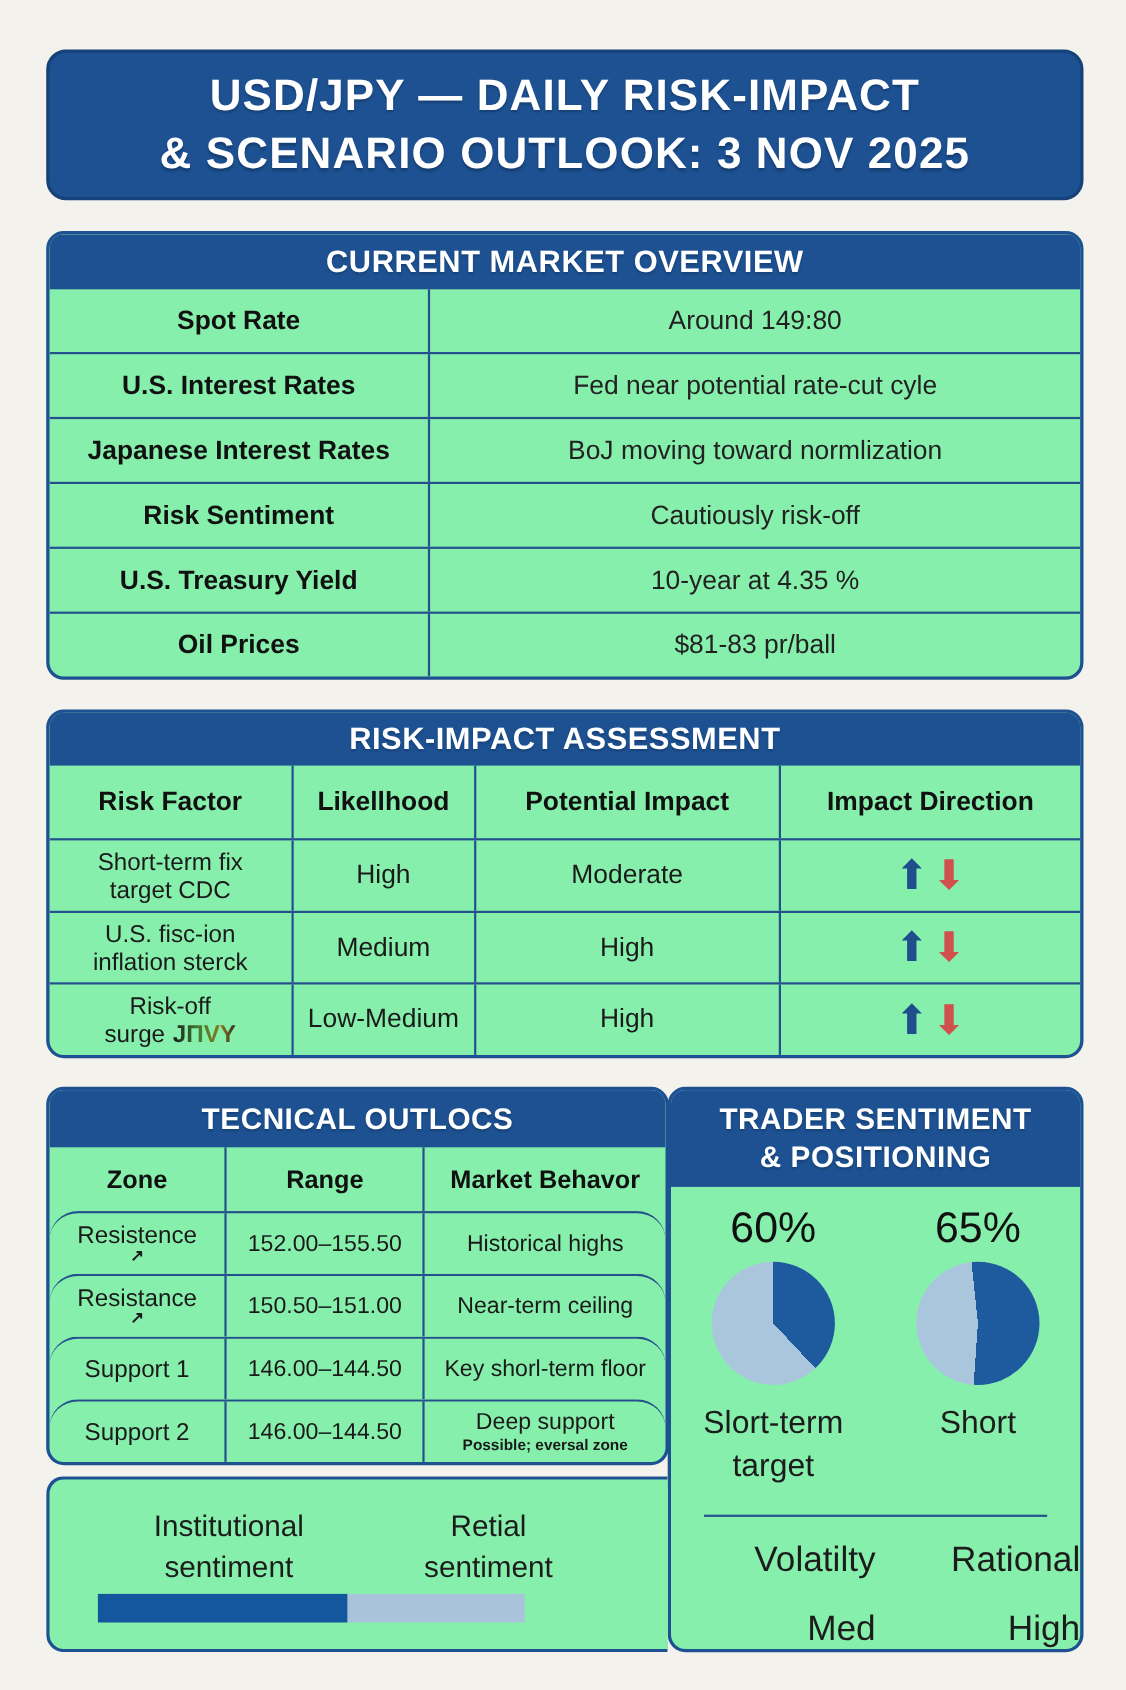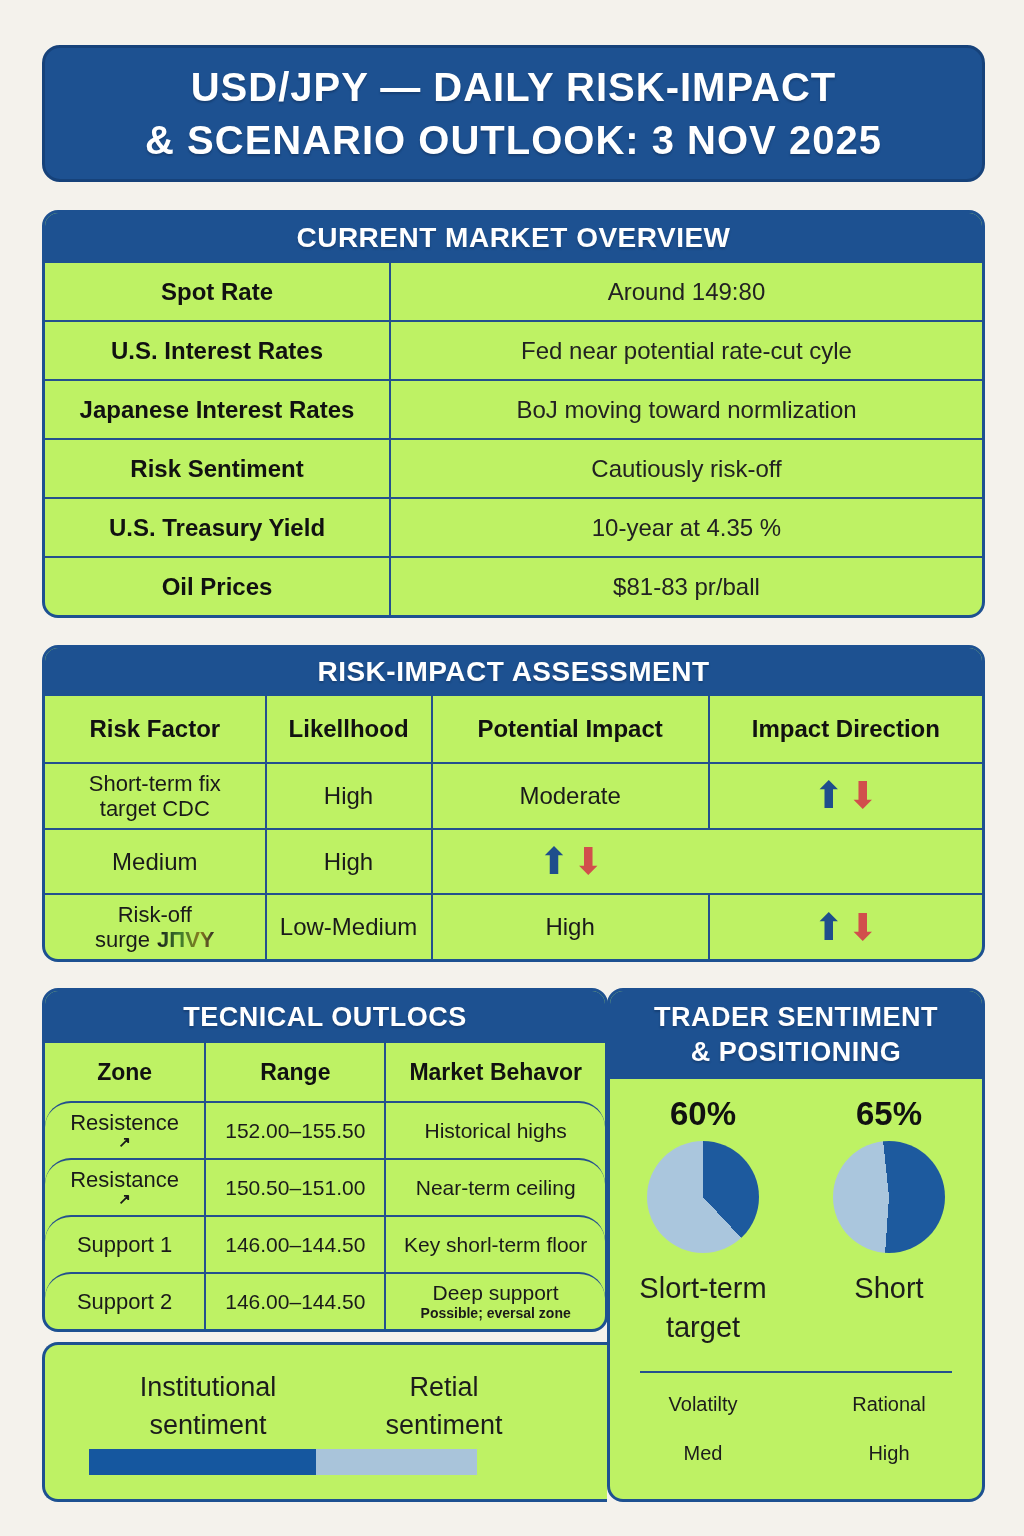--- a/index.html
+++ b/index.html
@@ -7,21 +7,21 @@
         font-family:"Liberation Sans",sans-serif;color:#1a1a1a;overflow:hidden;}
 
   
   .banner{position:absolute;left:42px;top:45px;width:943px;height:137px;background:#1d5191;
           border:3px solid #16427a;border-radius:18px;box-sizing:border-box;
           display:flex;flex-direction:column;justify-content:center;align-items:center;gap:8px;}
   .banner .t{color:#fff;font-weight:800;font-size:40px;letter-spacing:1px;
              text-shadow:0 2px 2px rgba(10,30,60,.35);white-space:nowrap;}
 
   
-  .panel{position:absolute;background:#bef264;border:3px solid #1d5191;border-radius:16px;
+  .panel{position:absolute;background:#86efac;border:3px solid #1d5191;border-radius:16px;
          box-sizing:border-box;overflow:hidden;}
   .band{background:#1d5191;color:#fff;font-weight:800;letter-spacing:.5px;
         display:flex;align-items:center;justify-content:center;
         text-shadow:0 2px 2px rgba(10,30,60,.3);}
 
   
   .overview{left:42px;top:210px;width:943px;height:408px;}
   .overview .band{height:50px;font-size:28px;}
   .ov-body{position:absolute;top:50px;bottom:0;left:0;right:0;display:flex;flex-direction:column;}
   .ov-row{flex:1;display:grid;grid-template-columns:346px 1fr;}
@@ -61,30 +61,30 @@
   .tech-head .tc{font-weight:700;font-size:23px;color:#111;}
   .tc.zone{flex-direction:column;font-size:22px;line-height:1.05;}
   .zone-arrow{font-size:15px;font-weight:700;}
   .tc.behavior2{flex-direction:column;line-height:1.1;}
   .behavior-sub{font-size:14px;font-weight:700;margin-top:2px;}
 
   
   .trader{left:607px;top:988px;width:378px;height:514px;}
   .trader .band{height:88px;font-size:27px;flex-direction:column;line-height:1.3;}
   .pct-row{display:flex;margin-top:16px;}
-  .pct-row span{width:50%;text-align:center;font-size:33px;font-weight:700;color:#111;}
+  .pct-row span{width:50%;text-align:center;font-size:39px;font-weight:400;color:#111;}
   .pies-row{display:flex;margin-top:8px;}
   .pie-wrap{width:50%;display:flex;justify-content:center;}
   .pie{width:112px;height:112px;border-radius:50%;}
   .pie-labels{display:flex;margin-top:16px;}
   .pie-label{width:50%;text-align:center;font-size:29px;line-height:1.35;color:#1c1c1c;}
   .pie-label span{display:block;}
   .trader-divider{height:2px;background:#24508e;margin:24px 30px 0 30px;}
   .stats-row{display:flex;margin-top:20px;}
-  .stat{width:50%;text-align:center;font-size:20px;color:#1c1c1c;}
+  .stat{width:50%;text-align:right;font-size:32px;color:#1c1c1c;}
   .stat .stat-value{margin-top:26px;}
 
   
   .sentiment{left:42px;top:1342px;width:565px;height:160px;border-right:none;
              border-radius:16px 0 0 16px;}
   .sent-labels{display:flex;justify-content:center;margin-top:24px;}
   .sent-label{width:42%;text-align:center;font-size:27px;line-height:1.4;color:#1c1c1c;}
   .sent-label span{display:block;}
   .sent-bar{position:absolute;left:44px;top:104px;width:388px;height:26px;display:flex;}
   .sent-bar .seg{height:100%;}
@@ -144,20 +144,24 @@
           <span>target CDC</span>
         </div>
         <div class="rc">High</div>
         <div class="rc">Moderate</div>
         <div class="rc">
           <span class="arrow-up">⬆</span>
           <span class="arrow-down">⬇</span>
         </div>
       </div>
       <div class="risk-grid risk-row">
+        <div class="rc factor">
+          <span>U.S. fisc-ion</span>
+          <span>inflation sterck</span>
+        </div>
         <div class="rc">Medium</div>
         <div class="rc">High</div>
         <div class="rc">
           <span class="arrow-up">⬆</span>
           <span class="arrow-down">⬇</span>
         </div>
       </div>
       <div class="risk-grid risk-row">
         <div class="rc factor">
           <span>Risk-off</span>

